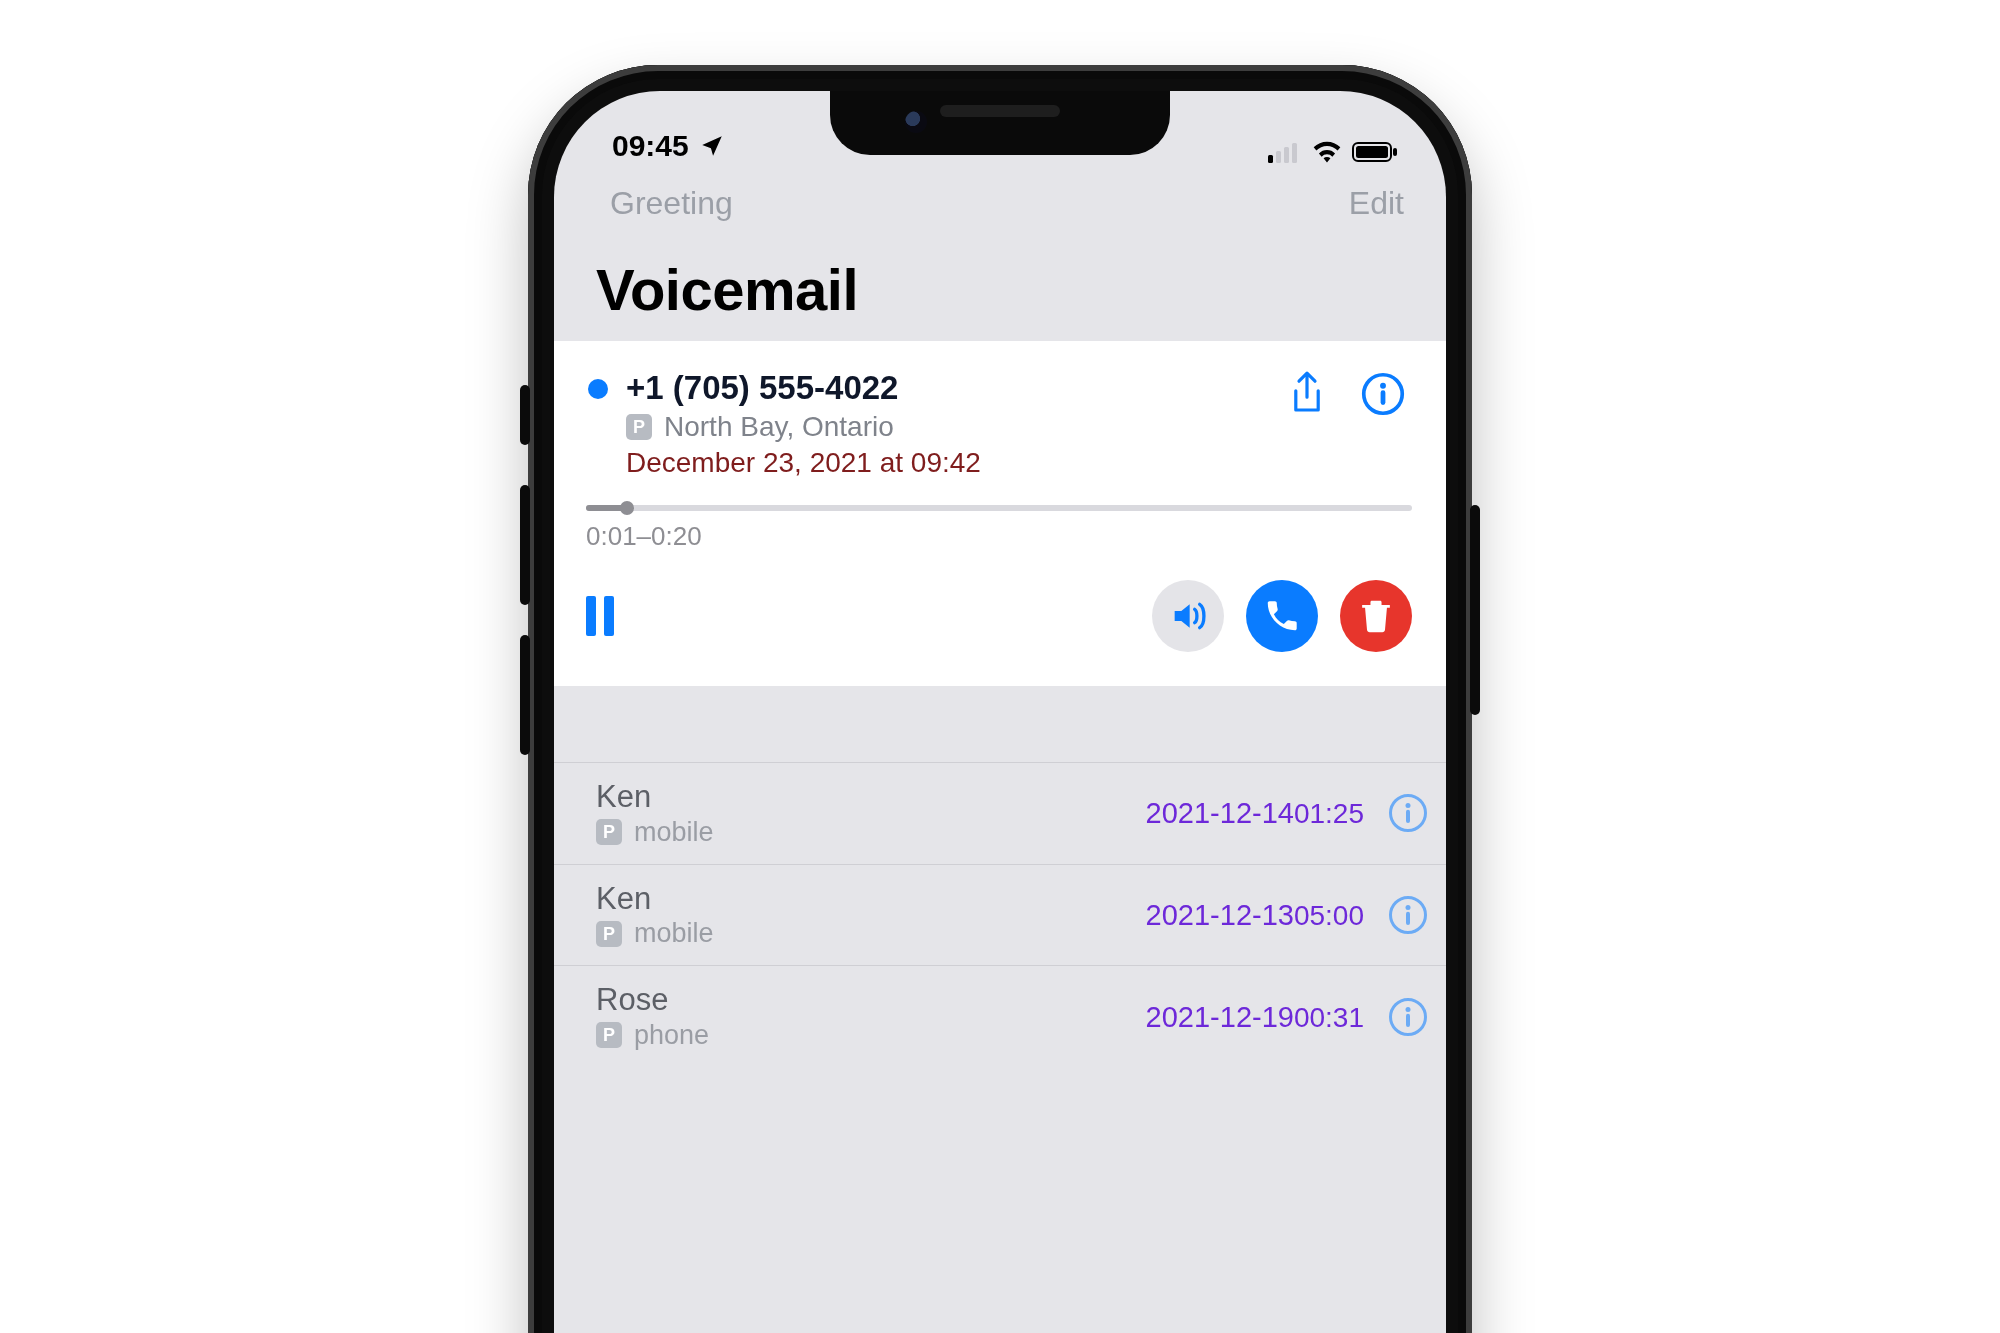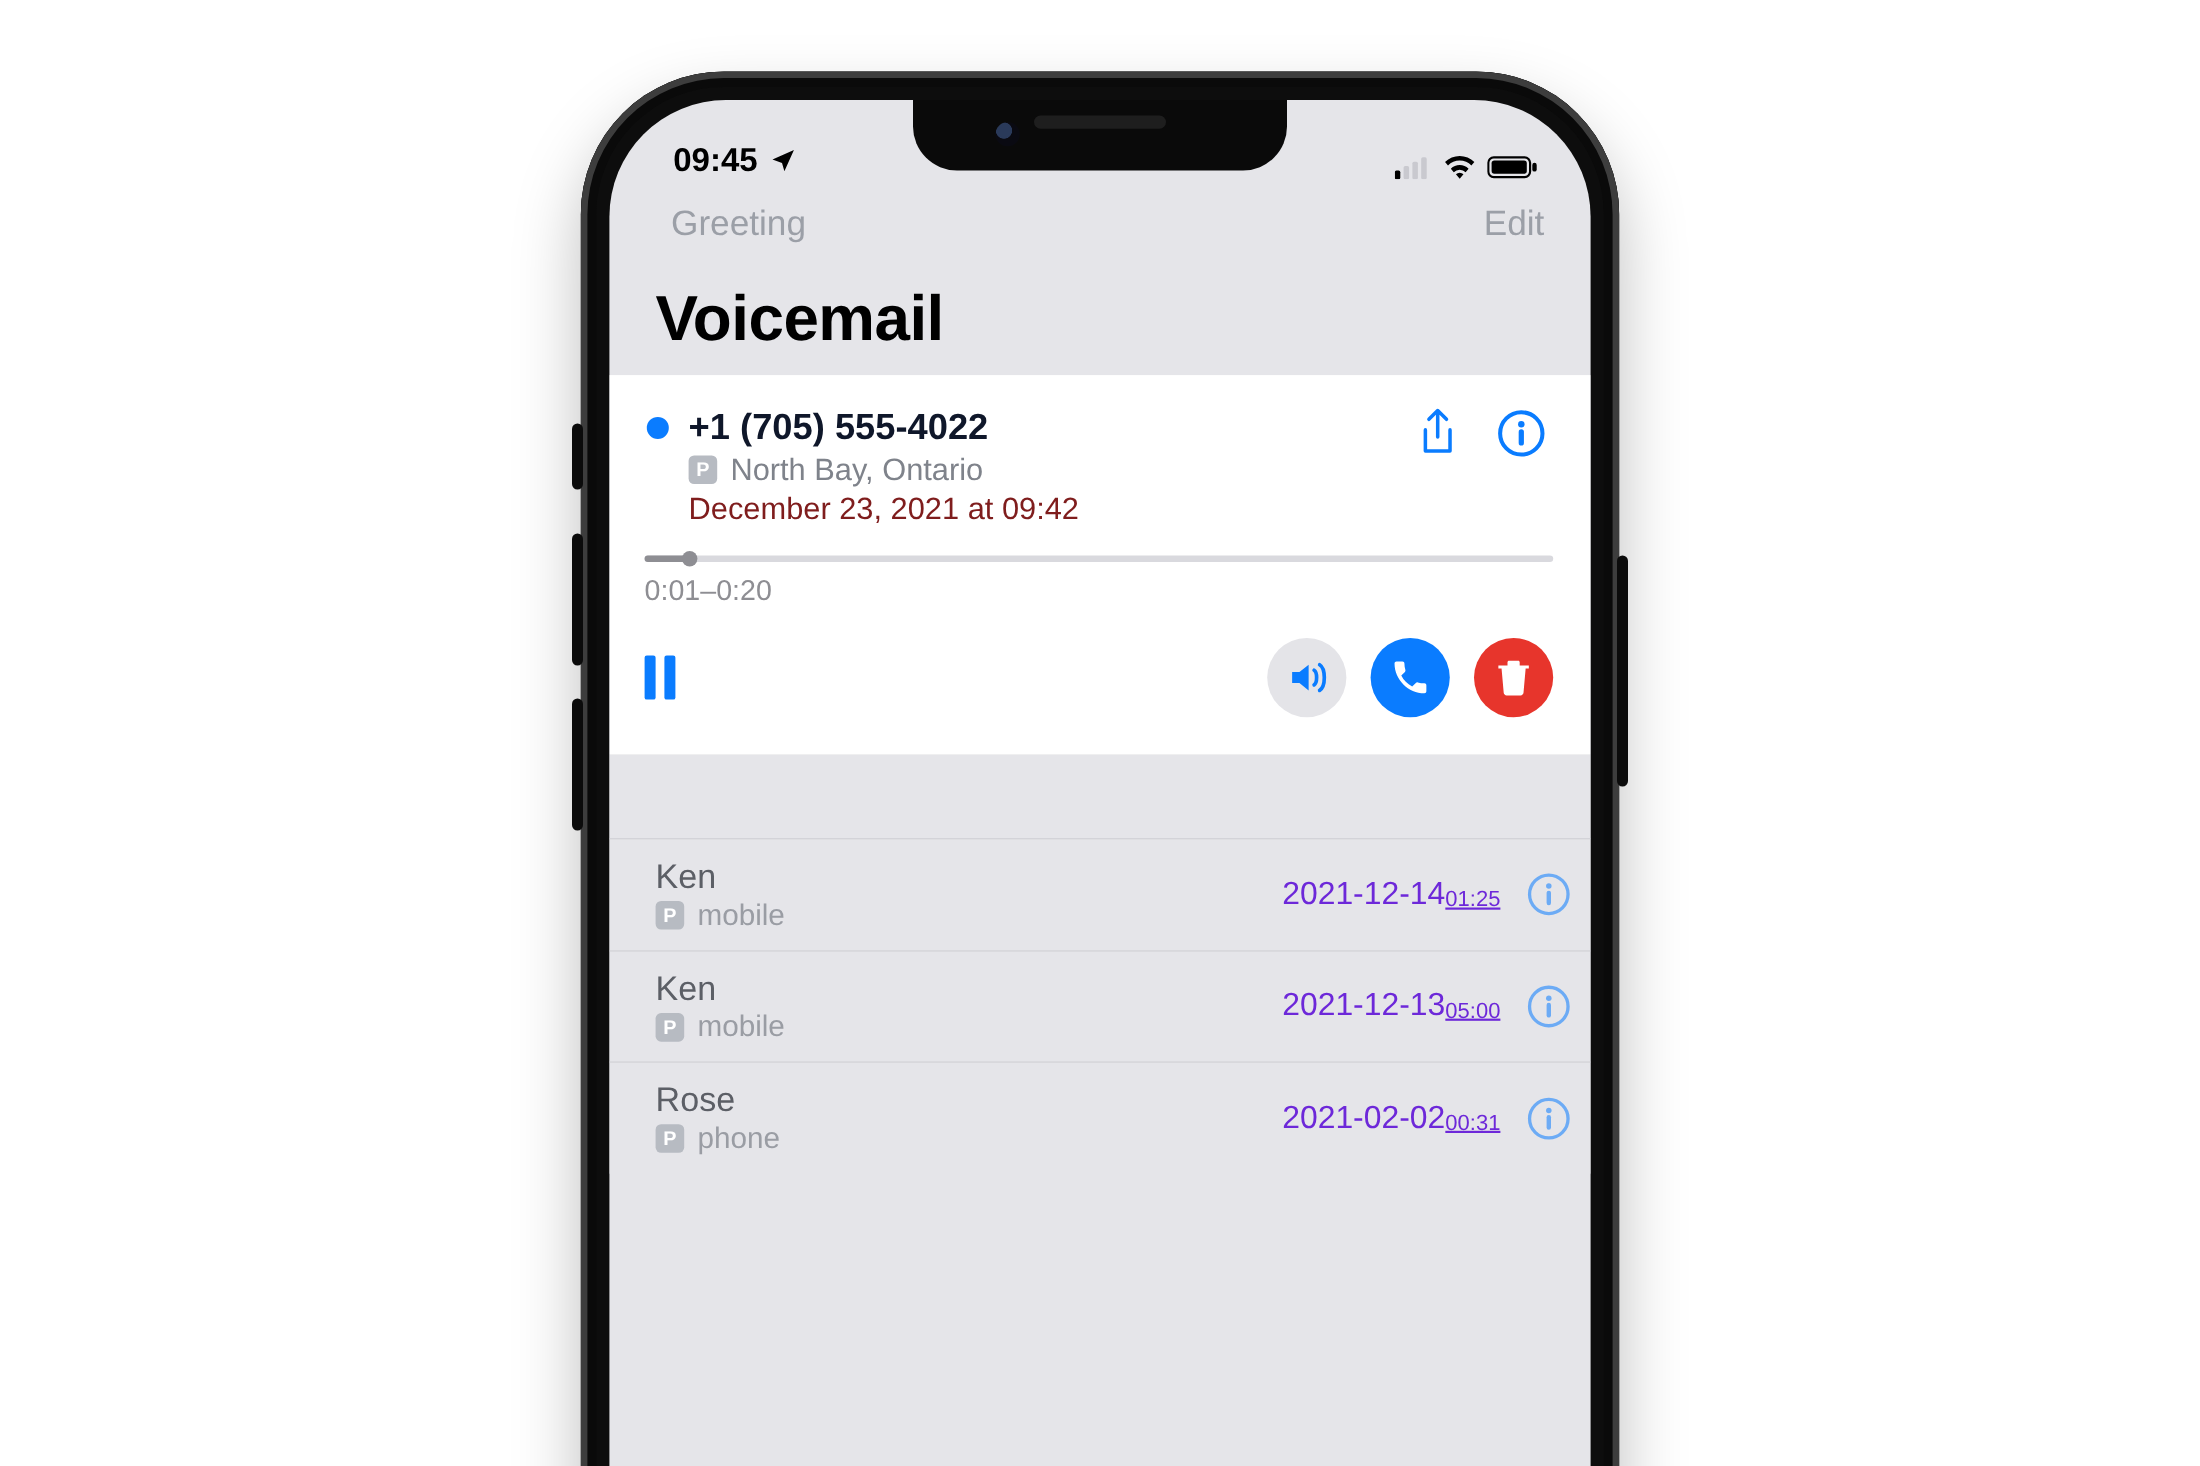--- a/index.html
+++ b/index.html
@@ -264,21 +264,21 @@
     margin-top: 2px;
   }
   .vm-right {
     display: flex;
     flex-direction: row;
     align-items: flex-end;
     margin-right: 16px;
     color: #6d28d9;
   }
   .vm-date { font-size: 29px; }
-  .vm-dur  { font-size: 20px; margin-top: 2px; text-decoration: underline; }
+  .vm-dur  { font-size: 28px; margin-top: 2px; }
   .info-icon {
     width: 40px; height: 40px;
     flex: none;
     margin-left: 8px;
   }
 </style>
 </head>
 <body>
 
 <div class="stage">
@@ -442,21 +442,21 @@
             </div>
             <div class="vm-row">
     <div class="vm-left">
       <div class="vm-name">Rose</div>
       <div class="vm-sub">
         <span class="p-badge">P</span>
         <span>phone</span>
       </div>
     </div>
     <div class="vm-right">
-      <div class="vm-date">2021-02-02</div>
+      <div class="vm-date">2021-12-19</div>
       <div class="vm-dur">00:31</div>
     </div>
     <span class="info-icon">
       <svg width="40" height="40" viewBox="0 0 24 24">
         <circle cx="12" cy="12" r="10.5" fill="none" stroke="#0a7cff" stroke-width="1.8" opacity="0.55"></circle>
         <circle cx="12" cy="7.5" r="1.5" fill="#0a7cff" opacity="0.55"></circle>
         <rect x="10.8" y="10" width="2.4" height="8" rx="1.2" fill="#0a7cff" opacity="0.55"></rect>
       </svg>
     </span>
             </div>

